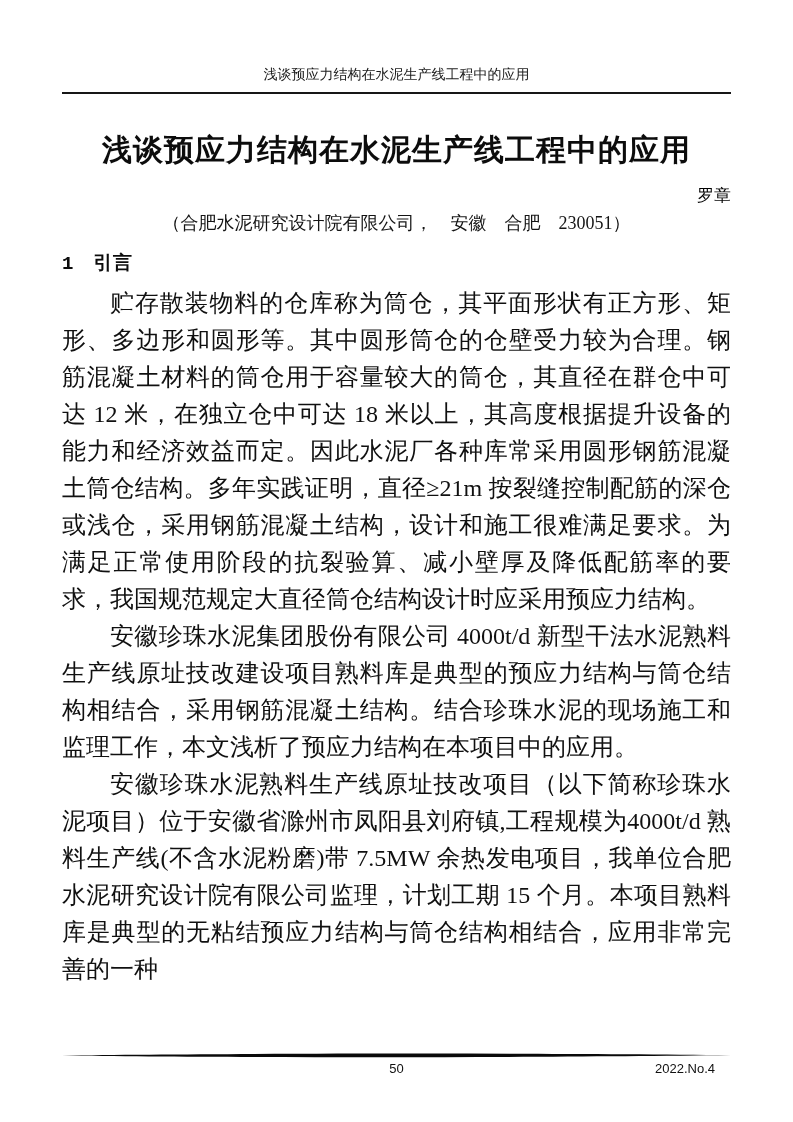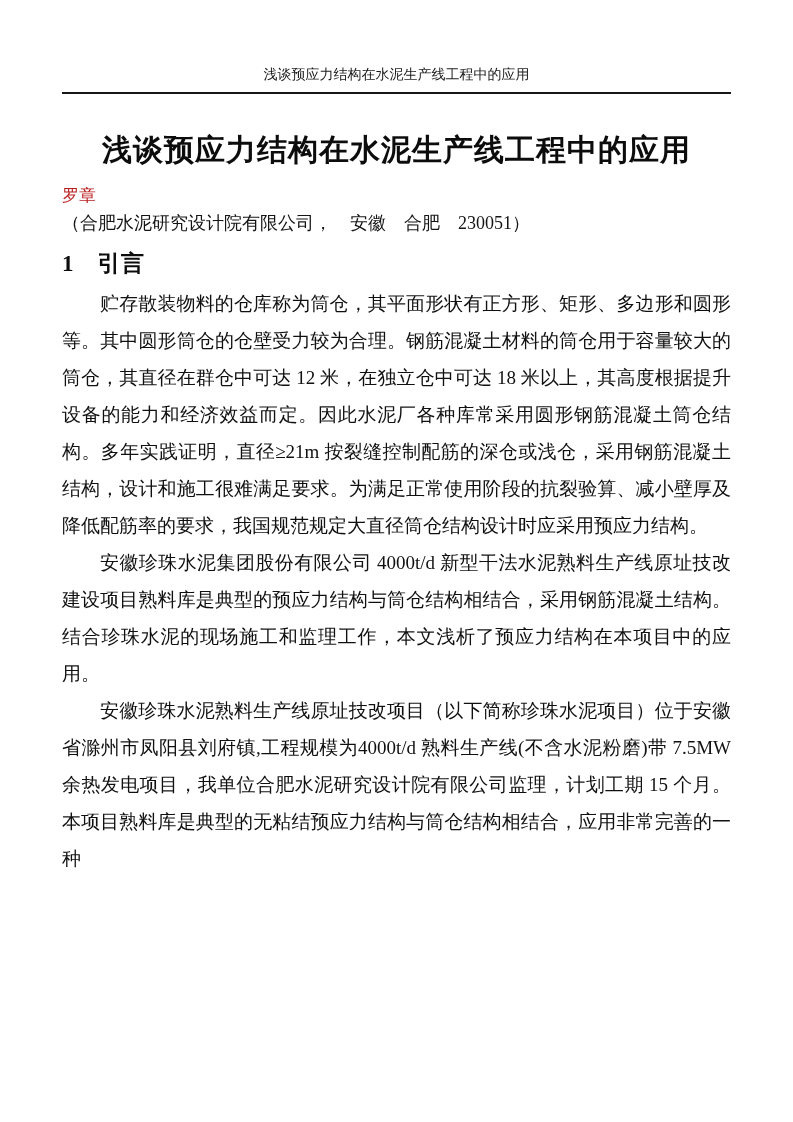--- a/index.html
+++ b/index.html
@@ -40,48 +40,48 @@
     text-align: center;
     font-family: "Liberation Sans", "DejaVu Sans", sans-serif;
     font-weight: 700;
     font-size: 30px;
     line-height: 42px;
     letter-spacing: 1px;
     color: #0c0c0c;
   }
   .author {
     margin-top: 13px;
-    text-align: left;
+    text-align: right;
     font-family: "Liberation Serif", "DejaVu Serif", serif;
     font-size: 17px;
     line-height: 24px;
-    color: #b91c1c;
+    color: #000000;
   }
   .affiliation {
     margin-top: 2px;
-    text-align: left;
+    text-align: center;
     font-family: "Liberation Serif", "DejaVu Serif", serif;
     font-size: 18px;
     line-height: 26px;
     color: #141414;
   }
   
   .section-heading {
     margin: 15px 0 8px 0;
-    font-family: Liberation Serif, serif;
+    font-family: Liberation Mono, monospace;
     font-weight: 700;
-    font-size: 23px;
+    font-size: 19px;
     line-height: 26px;
     letter-spacing: 0.5px;
     color: #0c0c0c;
   }
   .body-para {
     margin: 0;
     font-family: "Liberation Serif", "DejaVu Serif", serif;
-    font-size: 19px;
+    font-size: 24px;
     line-height: 37px;
     text-align: justify;
     text-indent: 2em;
     color: #101010;
     word-break: break-word;
   }
   
   .footer {
     position: absolute;
     left: 62px;
@@ -131,13 +131,22 @@
     <p class="body-para">贮存散装物料的仓库称为筒仓，其平面形状有正方形、矩形、多边形和圆形等。其中圆形筒仓的仓壁受力较为合理。钢筋混凝土材料的筒仓用于容量较大的筒仓，其直径在群仓中可达 12 米，在独立仓中可达 18 米以上，其高度根据提升设备的能力和经济效益而定。因此水泥厂各种库常采用圆形钢筋混凝土筒仓结构。多年实践证明，直径≥21m 按裂缝控制配筋的深仓或浅仓，采用钢筋混凝土结构，设计和施工很难满足要求。为满足正常使用阶段的抗裂验算、减小壁厚及降低配筋率的要求，我国规范规定大直径筒仓结构设计时应采用预应力结构。</p>
 
     <p class="body-para">安徽珍珠水泥集团股份有限公司 4000t/d 新型干法水泥熟料生产线原址技改建设项目熟料库是典型的预应力结构与筒仓结构相结合，采用钢筋混凝土结构。结合珍珠水泥的现场施工和监理工作，本文浅析了预应力结构在本项目中的应用。</p>
 
 
 
     <p class="body-para">安徽珍珠水泥熟料生产线原址技改项目（以下简称珍珠水泥项目）位于安徽省滁州市凤阳县刘府镇,工程规模为4000t/d 熟料生产线(不含水泥粉磨)带 7.5MW 余热发电项目，我单位合肥水泥研究设计院有限公司监理，计划工期 15 个月。本项目熟料库是典型的无粘结预应力结构与筒仓结构相结合，应用非常完善的一种</p>
 
   </div>
 
+  <div class="footer">
+    <svg class="footer-rule-svg" viewBox="0 0 669 7" preserveAspectRatio="none" aria-hidden="true">
+      <path d="M0 3.5 C 150 1.4, 470 0.6, 669 3.1 C 470 6.0, 150 5.6, 0 3.5 Z" fill="#0a0a0a"></path>
+    </svg>
+    <div class="footer-meta">
+      <span class="page-number">50</span>
+      <span class="issue">2022.No.4</span>
+    </div>
+  </div>
 </div>
 
 </body></html>

